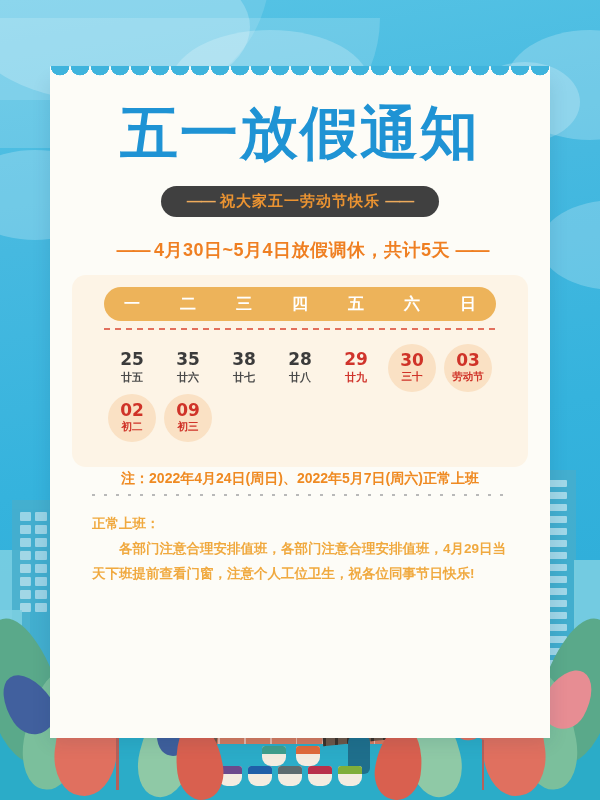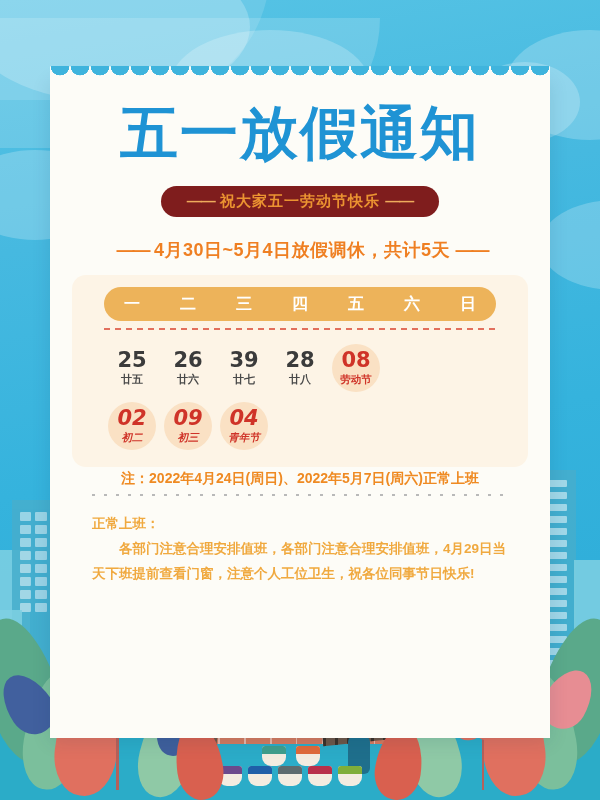--- a/index.html
+++ b/index.html
@@ -94,21 +94,21 @@
     line-height: 1;
     font-family: "DejaVu Sans", "Liberation Sans", sans-serif;
   }
   .subtitle-wrap {
     position: absolute;
     left: 0; right: 0; top: 186px;
     text-align: center;
   }
   .subtitle {
     display: inline-block;
-    background: #7f1d1d;
+    background: #404040;
     color: #eb9331;
     border-radius: 16px;
     padding: 6px 26px;
     font-size: 15px;
     font-weight: 700;
     letter-spacing: 1px;
   }
   .sub-dash { color: #eeab5c; letter-spacing: -1px; }
 
   
@@ -171,30 +171,30 @@
 
   .calrow {
     position: absolute;
     left: 104px;
     width: 392px;
     height: 56px;
     display: grid;
     grid-template-columns: repeat(7, 1fr);
   }
   .calrow.r1 { top: 340px; }
-  .calrow.r2 { top: 398px; font-style: italic; }
+  .calrow.r2 { top: 390px; }
   .cell {
     display: flex;
     flex-direction: column;
     align-items: center;
     justify-content: center;
     gap: 1px;
   }
   .cell .num {
-    font-size: 21px;
+    font-size: 17px;
     font-weight: 800;
     color: #3b3b3b;
     line-height: 1.05;
     font-family: "DejaVu Sans", "Liberation Sans", sans-serif;
   }
   .cell .lunar {
     font-size: 11px;
     font-weight: 700;
     color: #4a4a4a;
   }
@@ -559,50 +559,54 @@
     <span>日</span>
   </div>
   <div class="dash-divider"></div>
 
   <div class="calrow r1">
     <div class="cell">
       <span class="num">25</span>
       <span class="lunar">廿五</span>
     </div>
     <div class="cell">
-      <span class="num">26</span>
+      <span class="num">35</span>
       <span class="lunar">廿六</span>
     </div>
     <div class="cell">
-      <span class="num">39</span>
+      <span class="num">38</span>
       <span class="lunar">廿七</span>
     </div>
     <div class="cell">
       <span class="num">28</span>
       <span class="lunar">廿八</span>
     </div>
+    <div class="cell red">
+      <span class="num">29</span>
+      <span class="lunar">廿九</span>
+    </div>
     <div class="cell hl">
-      <span class="num">08</span>
+      <span class="num">30</span>
+      <span class="lunar">三十</span>
+    </div>
+    <div class="cell hl">
+      <span class="num">03</span>
       <span class="lunar">劳动节</span>
     </div>
   </div>
 
   <div class="calrow r2">
     <div class="cell hl">
       <span class="num">02</span>
       <span class="lunar">初二</span>
     </div>
     <div class="cell hl">
       <span class="num">09</span>
       <span class="lunar">初三</span>
     </div>
-    <div class="cell hl">
-      <span class="num">04</span>
-      <span class="lunar">青年节</span>
-    </div>
     <div class="cell"></div>
     <div class="cell"></div>
     <div class="cell"></div>
     <div class="cell"></div>
   </div>
 
   <div class="note">注：2022年4月24日(周日)、2022年5月7日(周六)正常上班</div>
   <div class="dot-divider"></div>
 
   <div class="tips">

